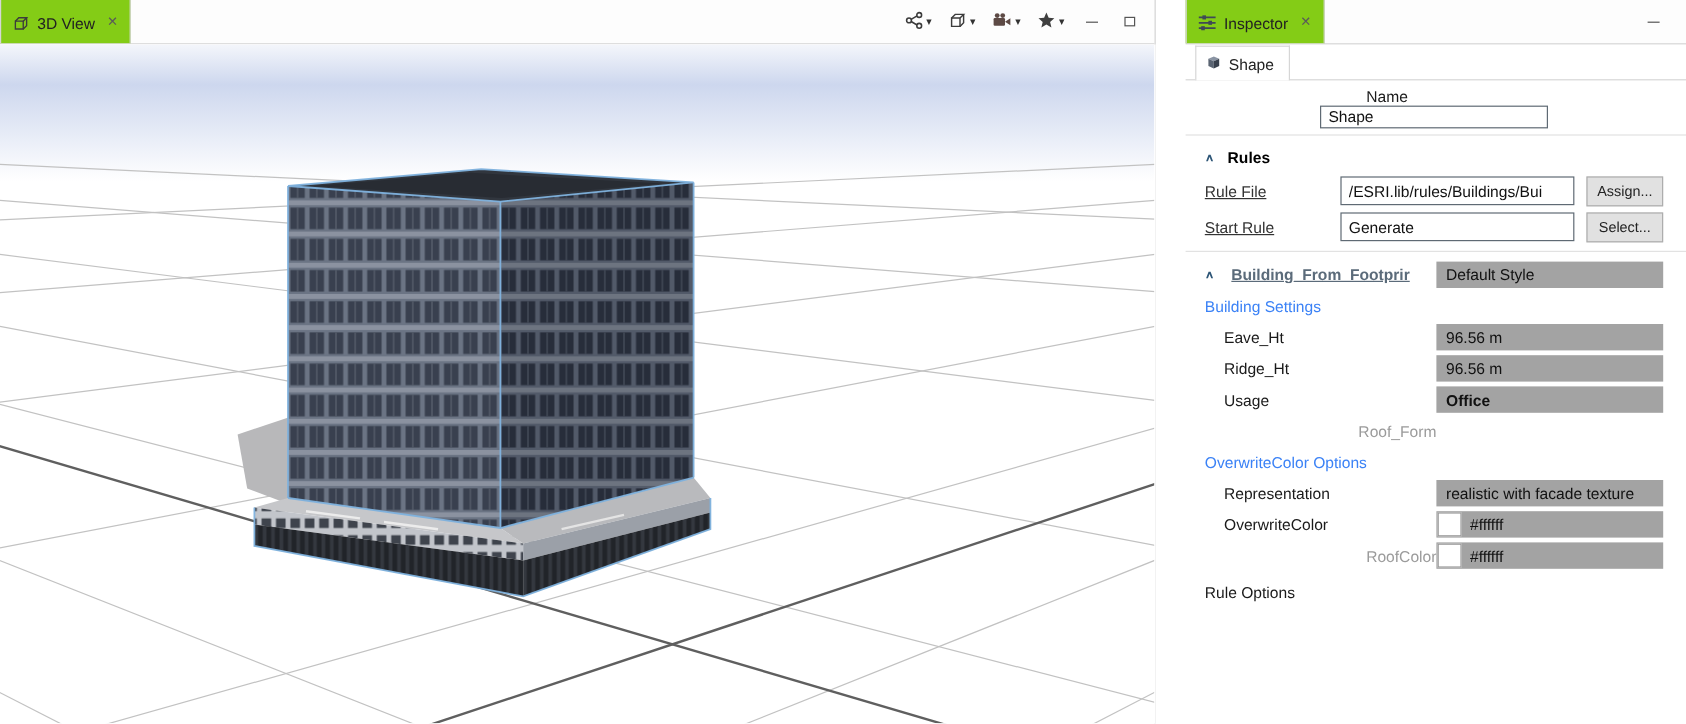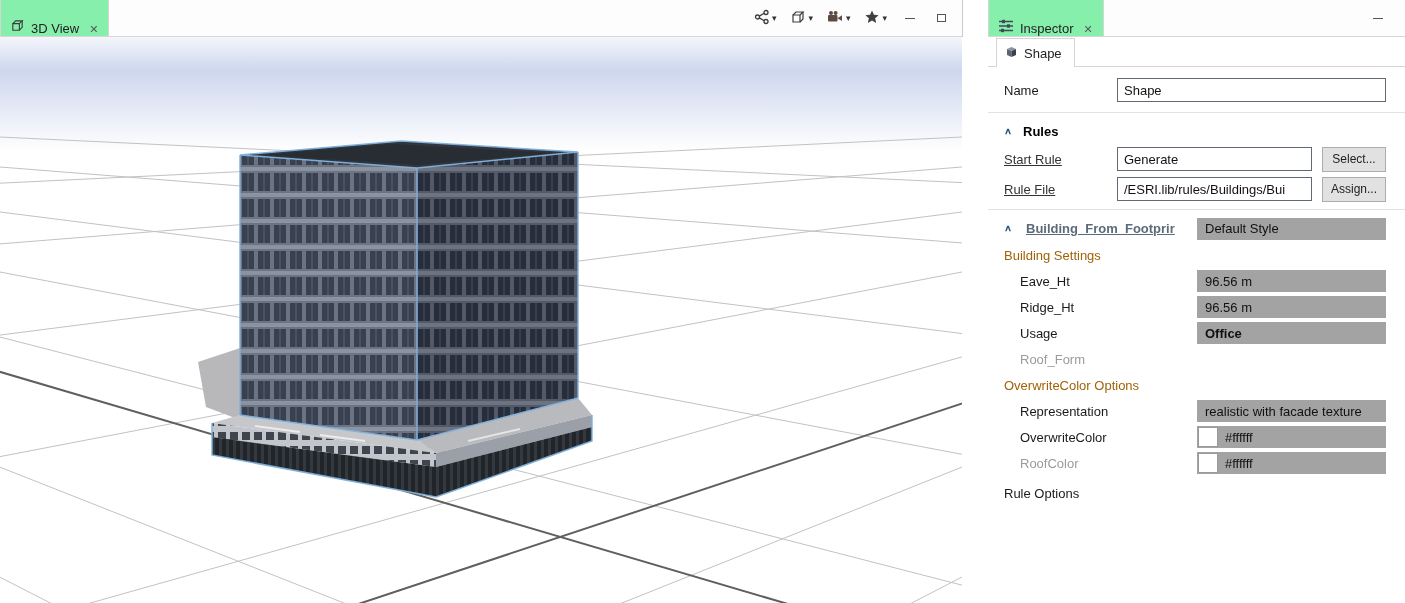--- a/index.html
+++ b/index.html
@@ -6,65 +6,65 @@
   html,body { width:1405px; height:603px; overflow:hidden; background:#fff;
     font-family:"Liberation Sans", sans-serif; font-size:13px; color:#1a1a1a; }
   .app { position:relative; width:1405px; height:603px; background:#fff; }
 
   
   .left-pane { position:absolute; left:0; top:0; width:963px; height:603px; border-right:1px solid #c9c9c9; }
   .right-pane { position:absolute; left:988px; top:0; width:442px; height:603px; background:#fff; }
 
   
   .tabbar { position:relative; height:37px; background:#fdfdfd; border-bottom:1px solid #d6d6d6; display:flex; align-items:stretch; }
-  .tab { display:flex; align-items:flex-end; gap:6px; padding:0 10px 0 9px; background:#86efac;
+  .tab { display:flex; align-items:flex-start; gap:6px; padding:12px 10px 0 9px; background:#84cc16;
          border-right:1px solid #d6d6d6; border-left:1px solid #d6d6d6; font-size:13px; color:#222; }
   .tab .close { font-size:11px; color:#5a5a5a; margin-left:4px; cursor:pointer; }
   .tab-spacer { flex:1; }
   .tb-icons { display:flex; align-items:center; gap:14px; padding-right:18px; }
   .tb-group { display:flex; align-items:center; gap:2px; }
   .caret { font-size:9px; color:#333; }
   .winctrl { display:flex; align-items:center; gap:22px; padding-right:16px; }
   .min-glyph { display:inline-block; width:10px; height:1px; background:#555; }
   .max-glyph { display:inline-block; width:9px; height:8px; border:1px solid #555; background:#fff; }
 
   
   .viewport { position:absolute; left:0; top:37px; width:963px; height:566px; background:#fff; }
   .viewport svg { display:block; }
 
   
   .subtabbar { position:relative; height:30px; border-bottom:1px solid #d6d6d6; display:flex; align-items:flex-end; padding-left:8px; }
   .subtab { display:flex; align-items:center; gap:6px; height:29px; padding:0 12px 0 8px; background:#fff;
             border:1px solid #d6d6d6; border-bottom:none; font-size:13px; color:#222; position:relative; top:1px; }
 
   .form { position:relative; padding:6px 44px 0 16px; }
-  .row { display:flex; align-items:center; }
+  .row { display:flex; align-items:center;flex-direction:column; }
   .name-row { height:34px; }
   .name-row .lbl { width:113px; }
   .text-input { height:24px; border:1px solid #5f6a74; background:#fff; font-family:"Liberation Sans",sans-serif;
                 font-size:13px; padding:0 6px; color:#111; outline:none; }
   .name-input { flex:1; }
   .divider { height:1px; background:#e2e2e2; margin:5px -44px 5px -16px; }
   .sect-head { display:flex; align-items:center; gap:7px; height:26px; font-weight:bold; color:#000; }
   .chev { color:#2e5677; font-size:11px; font-weight:bold; transform:scaleY(.8); display:inline-block; width:12px; }
   .io-row { height:30px; display:flex; align-items:center; }
   .io-row .lbl { width:113px; }
   .lbl-link { text-decoration:underline; color:#333; }
   .io-input { width:195px; }
   .io-btn { width:64px; height:25px; margin-left:10px; background:#e1e1e1; border:1px solid #adadad;
             font-family:"Liberation Sans",sans-serif; font-size:12px; color:#222; cursor:pointer; }
   .bf-row { height:27px; margin-top:2px; display:flex; align-items:center; }
   .bf-row .chev { width:22px; }
   .bf-link { width:171px; font-weight:bold; color:#5b6b7a; text-decoration:underline; white-space:nowrap; overflow:hidden; }
   .cell { flex:1; height:22px; background:#a3a3a3; display:flex; align-items:center; padding:0 8px;
           white-space:nowrap; overflow:hidden; color:#111; }
-  .subhead { height:26px; display:flex; align-items:center; color:#a16207; }
+  .subhead { height:26px; display:flex; align-items:center; color:#3b82f6; }
   .prop-row { height:26px; display:flex; align-items:center; padding-left:16px; }
   .prop-row .plbl { width:177px; color:#1a1a1a; }
-  .prop-row.disabled .plbl { color:#9b9b9b; }
+  .prop-row.disabled .plbl { color:#9b9b9b;text-align:right; }
   .cell.bold { font-weight:bold; }
   .swatch { width:20px; height:20px; background:#ffffff; border:1px solid #9a9a9a; margin:0 7px 0 -7px; flex:0 0 auto; }
   .rule-options { margin-top:6px; height:22px; display:flex; align-items:center; }
 
   
   .scrollbar { position:absolute; right:0; top:68px; bottom:0; width:15px; background:#f2f2f2; }
   .sb-arrow { position:absolute; left:0; width:15px; height:15px; display:flex; align-items:center; justify-content:center;
               color:#6a6a6a; font-size:8px; background:#f2f2f2; }
   .sb-up { top:0; } .sb-down { bottom:0; }
   .sb-thumb { position:absolute; left:1px; top:17px; width:13px; height:165px; background:#cdcdcd; }
@@ -272,29 +272,29 @@
       </div>
 
       <div class="divider"></div>
 
       <div class="sect-head">
         <span class="chev">∧</span>
         <span>Rules</span>
       </div>
 
       <div class="io-row">
+        <span class="lbl"><span class="lbl-link">Rule File</span></span>
+        <input class="text-input io-input" value="/ESRI.lib/rules/Buildings/Bui" style="">
+        <button class="io-btn">Assign...</button>
+      </div>
+
+      <div class="io-row">
         <span class="lbl"><span class="lbl-link">Start Rule</span></span>
         <input class="text-input io-input" value="Generate" style="">
         <button class="io-btn">Select...</button>
-      </div>
-
-      <div class="io-row">
-        <span class="lbl"><span class="lbl-link">Rule File</span></span>
-        <input class="text-input io-input" value="/ESRI.lib/rules/Buildings/Bui" style="">
-        <button class="io-btn">Assign...</button>
       </div>
 
       <div class="divider"></div>
 
       <div class="bf-row">
         <span class="chev">∧</span>
         <span class="bf-link">Building_From_Footprir</span>
         <span class="cell">Default Style</span>
       </div>
 

